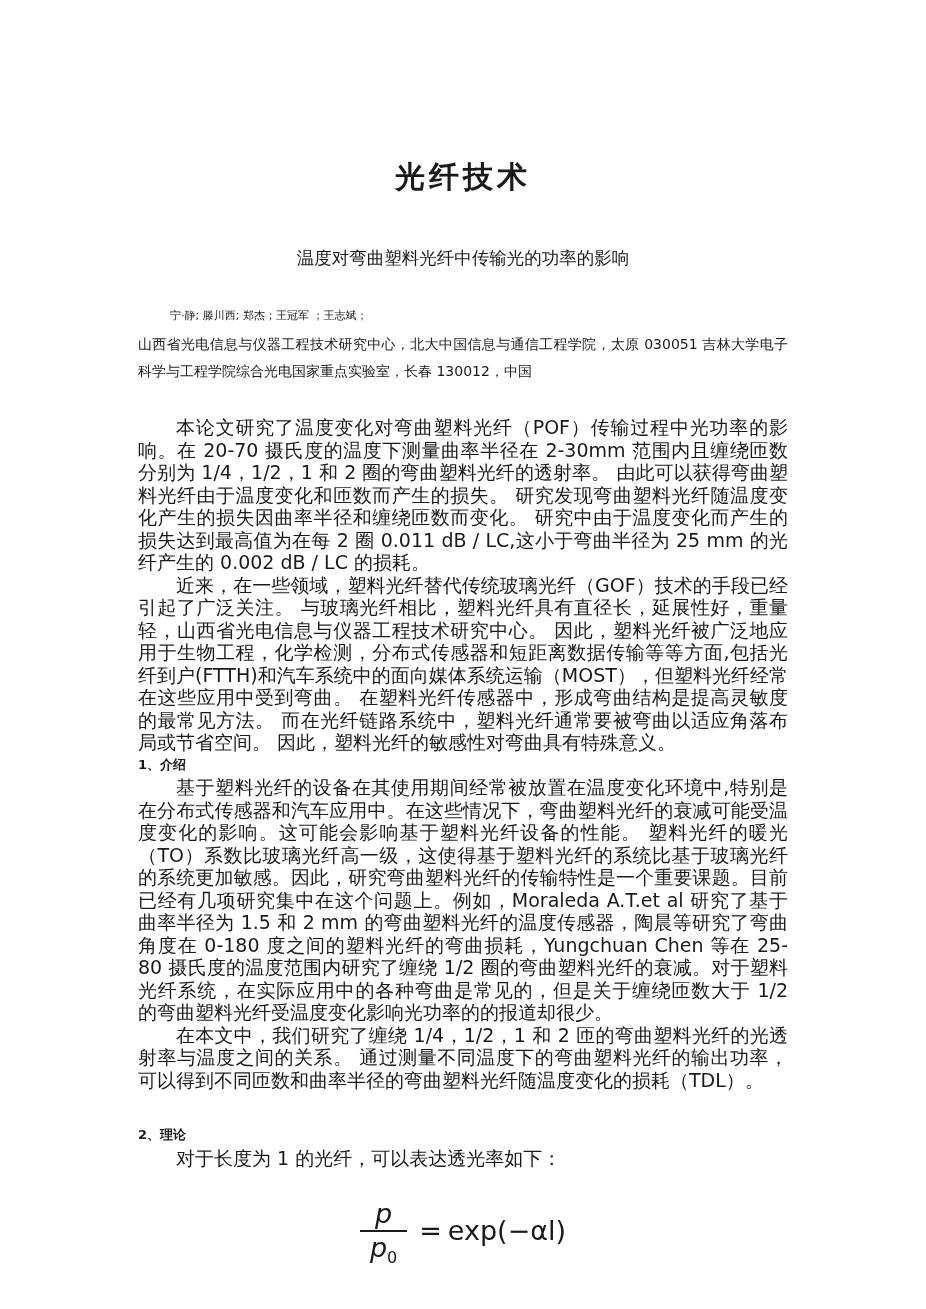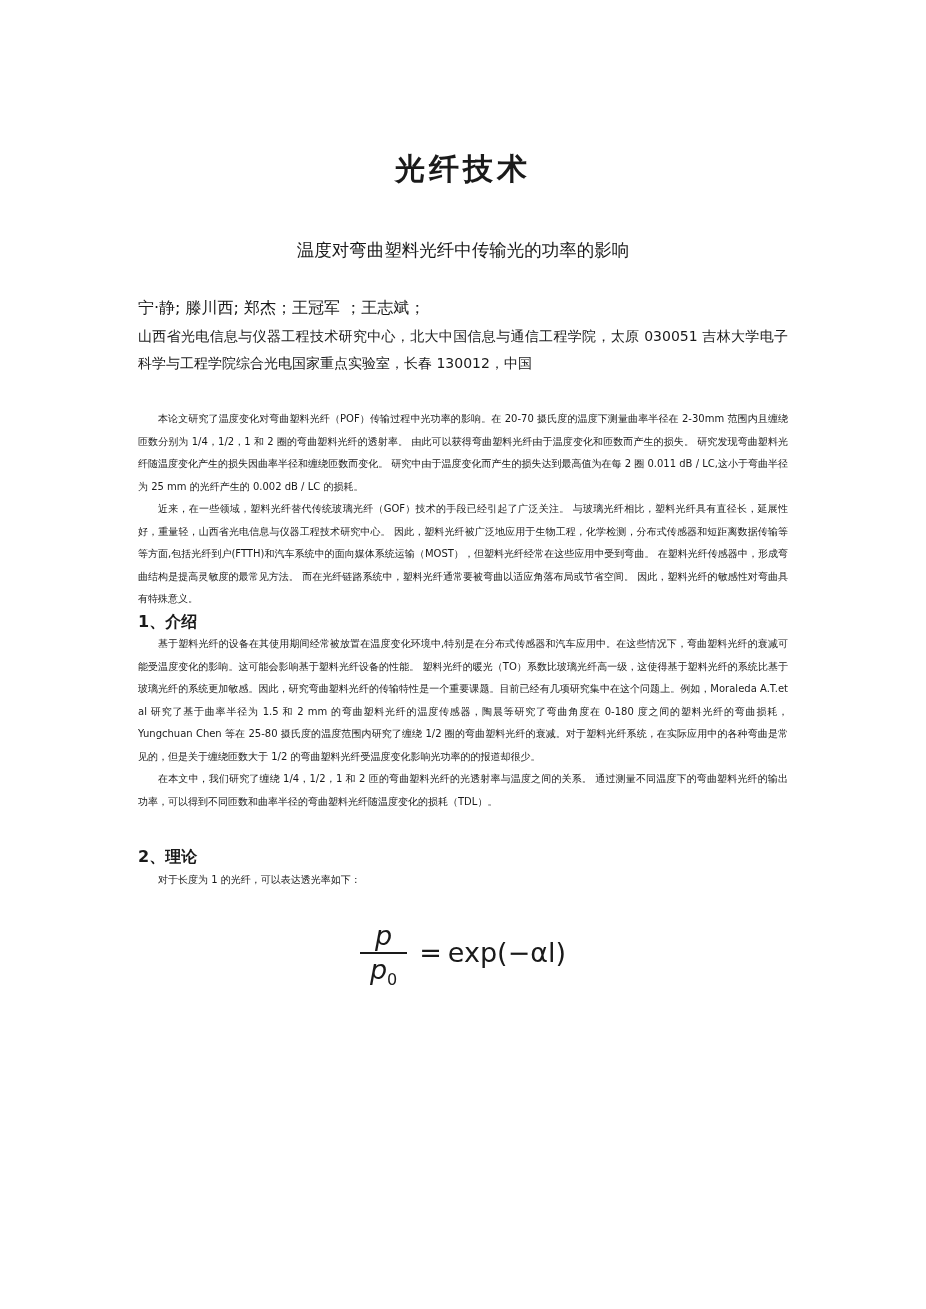--- a/index.html
+++ b/index.html
@@ -15,59 +15,60 @@
     margin: 0 auto;
     background: #ffffff;
     overflow: hidden;
   }
   .content {
     width: 650px;
     margin: 0 auto;
     padding-top: 146px;
   }
   .journal-title {
-    margin: 4px;
+    margin: 12px;
     text-align: center;
     font-size: 30px;
     line-height: 38px;
     font-weight: 700;
     letter-spacing: 4px;
     font-family: Liberation Sans, sans-serif;
   }
   .paper-title {
     margin: 50px 0 0 0;
     text-align: center;
     font-size: 17.5px;
     line-height: 24px;
     font-weight: 400;
   }
   .authors {
     margin-top: 34px;
-    font-size: 16px;
+    font-size: 11px;
     line-height: 24px;
+    margin-left: 32px;
   }
   .affiliation {
     margin-top: 3px;
     font-size: 14px;
     line-height: 27px;
     text-align: justify;
   }
   .body-block {
     margin-top: 31px;
   }
   .para {
     margin: 0;
-    font-size: 10px;
+    font-size: 19px;
     line-height: 22.5px;
     text-align: justify;
     text-indent: 2em;
   }
   .section-heading {
     margin: 0;
-    font-size: 16px;
+    font-size: 13px;
     line-height: 22.5px;
     font-weight: 700;
   }
   .section-heading.spaced {
     margin-top: 33px;
   }
   .equation {
     margin-top: 22px;
     display: flex;
     align-items: center;

